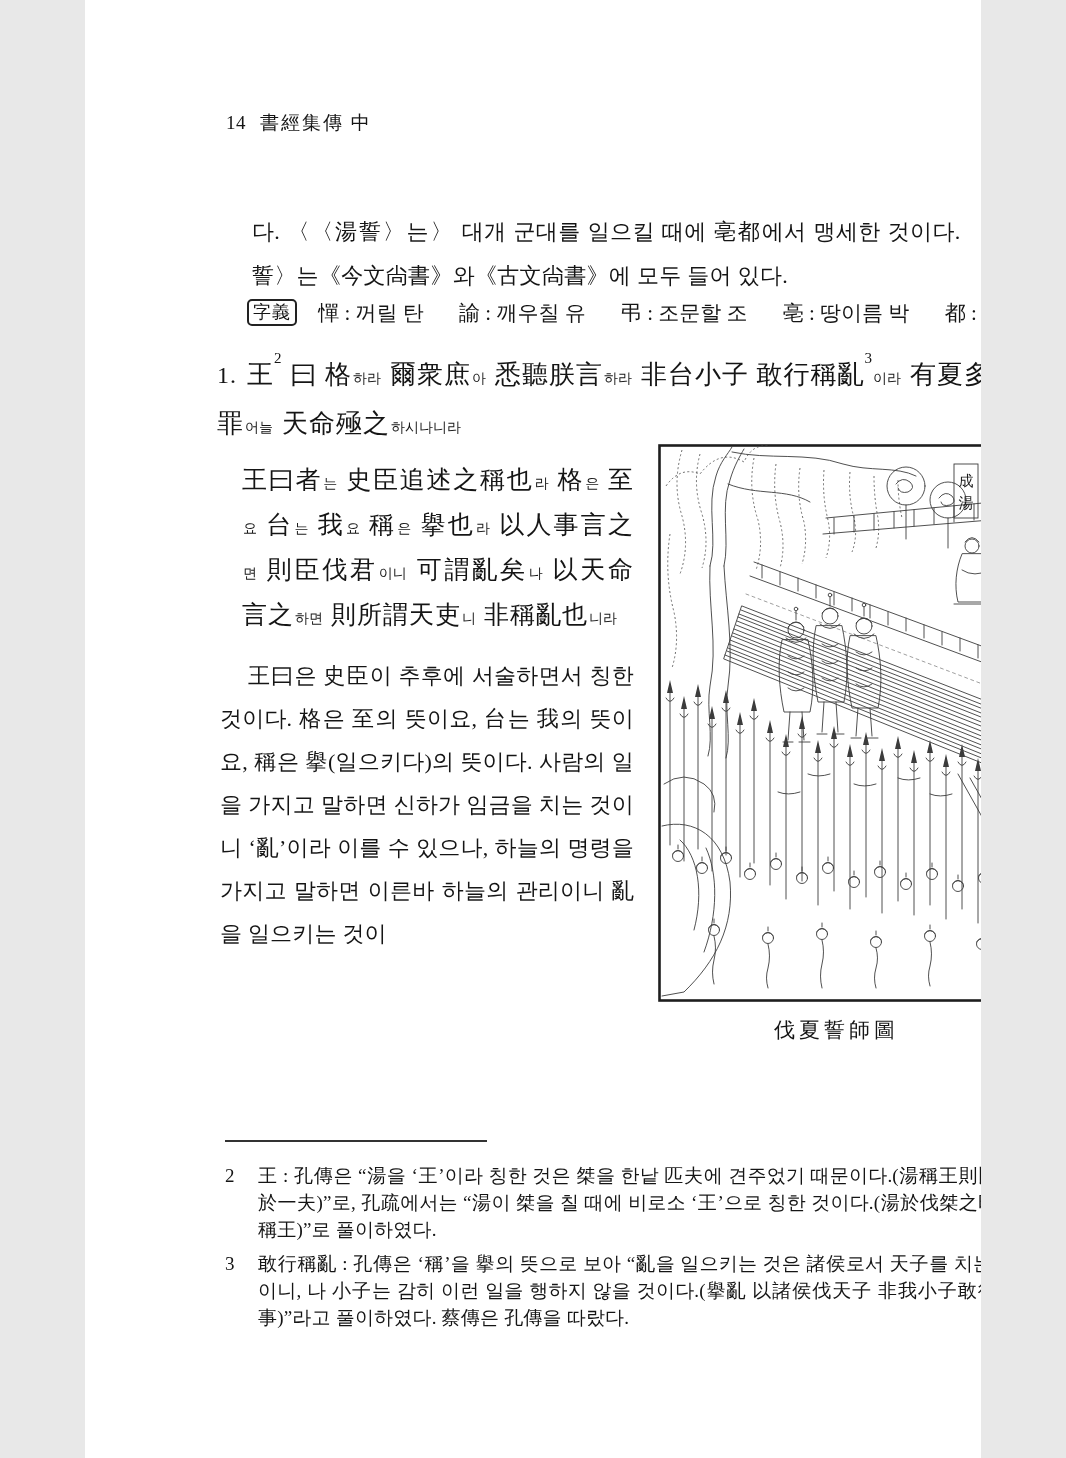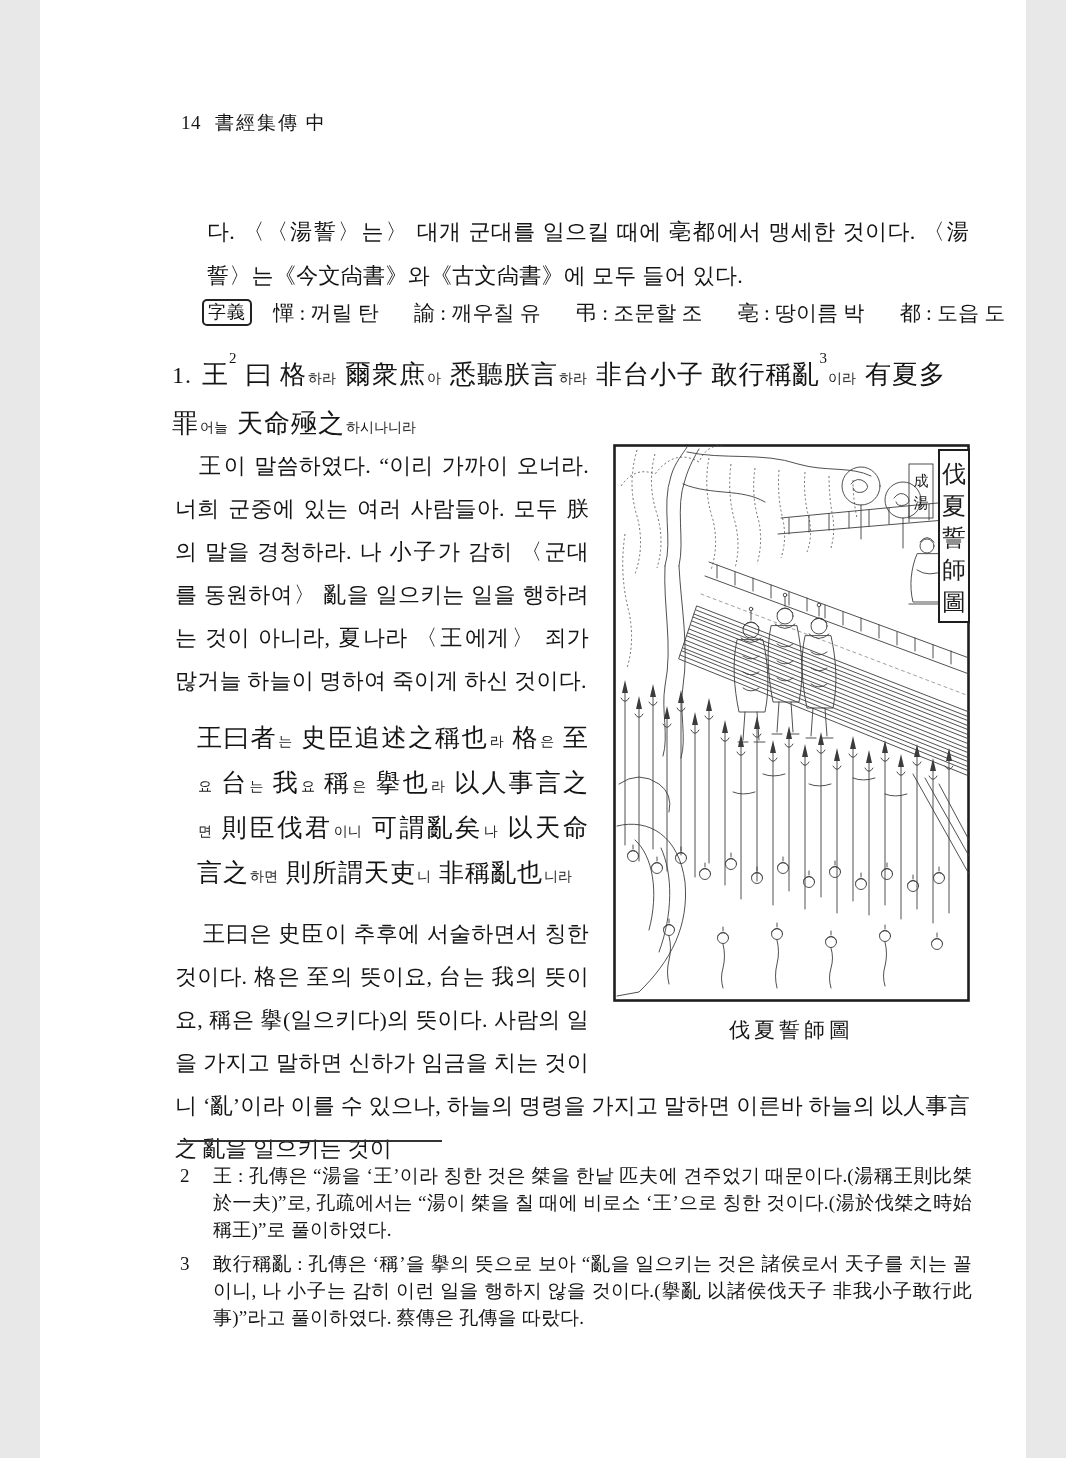--- a/index.html
+++ b/index.html
@@ -1,17 +1,17 @@
 <!DOCTYPE html>
 <html><head>
 <meta charset="utf-8">
 <style>
   html,body{margin:0;padding:0;background:#e8e8e8;}
   .page{
-    position:relative;width:986px;height:1458px;background:#ffffff;
+    position:relative;width:896px;height:1458px;background:#ffffff;
     font-family:"Liberation Serif","DejaVu Serif",serif;color:#151515;
     margin:0 auto;overflow:hidden;
   }
   
   .pg-header{position:absolute;left:141px;top:110px;font-size:19px;letter-spacing:.5px;}
   .pg-header .pgnum{margin-right:14px;}
   .pg-header .booktitle{letter-spacing:2px;}
   
   .intro{position:absolute;left:167px;top:188px;width:762px;
     font-size:22px;line-height:44px;text-align:justify;letter-spacing:.3px;}
@@ -251,25 +251,24 @@
           <text class="wb-text" x="341" y="38" font-size="24" text-anchor="middle">伐</text>
           <text class="wb-text" x="341" y="70" font-size="24" text-anchor="middle">夏</text>
           <text class="wb-text" x="341" y="102" font-size="24" text-anchor="middle">誓</text>
           <text class="wb-text" x="341" y="134" font-size="24" text-anchor="middle">師</text>
           <text class="wb-text" x="341" y="166" font-size="24" text-anchor="middle">圖</text>
         </g>
       </svg>
       <figcaption>伐夏誓師圖</figcaption>
     </figure>
 
-    <p class="vernacular">王이 말씀하였다. “이리 가까이 오너라. 너희 군중에 있는 여러 사람들아. 모두 朕의 말을 경청하라. 나 小子가 감히 〈군대를 동원하여〉 亂을 일으키는 일을 행하려는 것이 아니라, 夏나라 〈王에게〉 죄가 많거늘 하늘이 명하여 죽이게 하신 것이다.</p>
 
     <p class="hanja-comm"><span class="seg"><span>王曰者</span><span class="anno">는</span></span><span class="seg"><span>史臣追述之稱也</span><span class="anno">라</span></span><span class="seg"><span>格</span><span class="anno">은</span></span><span class="seg"><span>至</span><span class="anno">요</span></span><span class="seg"><span>台</span><span class="anno">는</span></span><span class="seg"><span>我</span><span class="anno">요</span></span><span class="seg"><span>稱</span><span class="anno">은</span></span><span class="seg"><span>擧也</span><span class="anno">라</span></span><span class="seg"><span>以人事言之</span><span class="anno">면</span></span><span class="seg"><span>則臣伐君</span><span class="anno">이니</span></span><span class="seg"><span>可謂亂矣</span><span class="anno">나</span></span><span class="seg"><span>以天命言之</span><span class="anno">하면</span></span><span class="seg"><span>則所謂天吏</span><span class="anno">니</span></span><span class="seg"><span>非稱亂也</span><span class="anno">니라</span></span></p>
 
-    <p class="comm-trans">王曰은 史臣이 추후에 서술하면서 칭한 것이다. 格은 至의 뜻이요, 台는 我의 뜻이요, 稱은 擧(일으키다)의 뜻이다. 사람의 일을 가지고 말하면 신하가 임금을 치는 것이니 ‘亂’이라 이를 수 있으나, 하늘의 명령을 가지고 말하면 이른바 하늘의 以人事言之 亂을 일으키는 것이</p>
+    <p class="comm-trans">王曰은 史臣이 추후에 서술하면서 칭한 것이다. 格은 至의 뜻이요, 台는 我의 뜻이요, 稱은 擧(일으키다)의 뜻이다. 사람의 일을 가지고 말하면 신하가 임금을 치는 것이니 ‘亂’이라 이를 수 있으나, 하늘의 명령을 가지고 말하면 이른바 하늘의 관리이니 亂을 일으키는 것이</p>
   </div>
 
   <div class="footnotes">
     <hr class="fnrule">
     <div class="note">
       <span class="marker">2</span>
       <span class="ntext">王 : 孔傳은 “湯을 ‘王’이라 칭한 것은 桀을 한낱 匹夫에 견주었기 때문이다.(湯稱王則比桀於一夫)”로, 孔疏에서는 “湯이 桀을 칠 때에 비로소 ‘王’으로 칭한 것이다.(湯於伐桀之時始稱王)”로 풀이하였다.</span>
     </div>
     <div class="note">
       <span class="marker">3</span>

